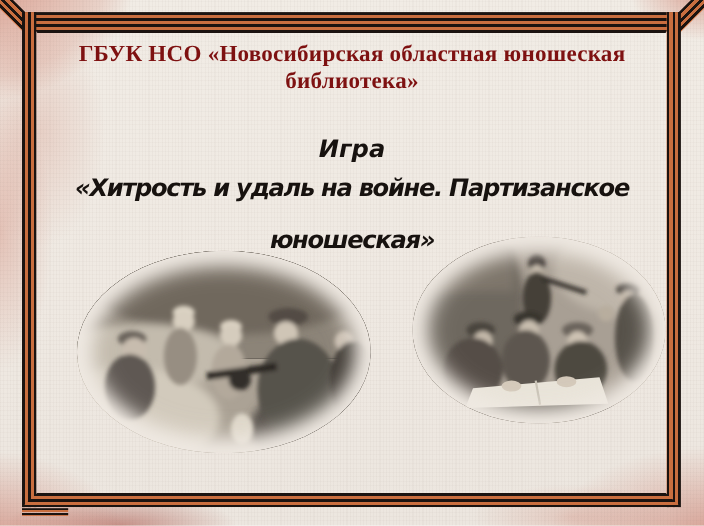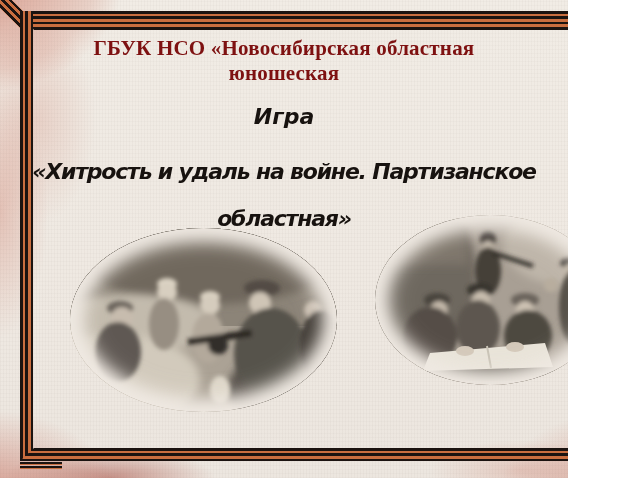--- a/index.html
+++ b/index.html
@@ -1,17 +1,17 @@
 <!DOCTYPE html>
 <html><head>
 <meta charset="utf-8">
 <style>
   html,body { margin:0; padding:0; }
   .slide {
-    position:relative; width:568px; height:478px; overflow:hidden;
+    position:relative; width:640px; height:478px; overflow:hidden;
     background:
       radial-gradient(190px 150px at -20px -20px, rgba(196,88,66,.55), rgba(196,88,66,.18) 60%, transparent 75%),
       radial-gradient(90px 60px at 640px -8px, rgba(196,88,66,.5), transparent 75%),
       radial-gradient(60px 160px at 0px 210px, rgba(196,88,66,.28), transparent 80%),
       radial-gradient(80px 140px at 36px 120px, rgba(200,110,90,.22), transparent 75%),
       radial-gradient(170px 120px at -10px 500px, rgba(186,70,50,.5), transparent 75%),
       radial-gradient(200px 110px at 650px 488px, rgba(186,70,50,.45), transparent 75%),
       radial-gradient(140px 40px at 110px 478px, rgba(150,40,28,.45), transparent 75%),
       radial-gradient(120px 40px at 520px 470px, rgba(200,110,90,.25), transparent 75%),
       linear-gradient(180deg, #f1ece5 0%, #efe9e2 55%, #ece6df 100%);
@@ -42,21 +42,21 @@
   .underline-bl { position:absolute; left:20px; top:462px; width:42px; height:7px; z-index:2;
           background:linear-gradient(180deg,#1b1310 0 2px,#c96e3f 2px 3px,rgba(0,0,0,0) 3px 4px,#1b1310 4px 6px,#c96e3f 6px 7px); }
 
   
   .org-title {
     position:absolute; z-index:4; left:55px; right:55px; top:36px;
     text-align:center; font-weight:700; font-size:21px; line-height:1.18;
     color:#7e1111; letter-spacing:.2px;
   }
   .hand { font-family:"DejaVu Sans","Liberation Sans",sans-serif; font-style:italic; font-weight:700; color:#17120f; }
-  .subtitle { position:absolute; z-index:4; left:0; right:0; top:104px; text-align:center; font-size:22px; }
+  .subtitle { position:absolute; z-index:4; left:0; right:0; top:124px; text-align:center; font-size:22px; }
   .main-title { position:absolute; z-index:4; left:15px; right:15px; top:148px;
     text-align:center; font-size:22px; letter-spacing:-1.2px; line-height:47px; }
 
   
   .photo { position:absolute; z-index:3; border-radius:50%; overflow:hidden; }
   .photo svg { display:block; }
   .photo .feather { position:absolute; inset:0; border-radius:50%;
     box-shadow: inset 0 0 16px 12px #efe9e2, inset 0 0 30px 6px rgba(239,233,226,.7); }
   .photo-left  { left:70px;  top:228px; width:267px; height:184px; }
   .photo-right { left:375px; top:215px; width:230px; height:170px; }
@@ -91,27 +91,28 @@
   <div class="tail tail-tl"></div>
   <div class="tail tail-tr"></div>
   <div class="band band-h band-top"></div>
   <div class="band band-v band-left"></div>
   <div class="band band-v band-right"></div>
   <div class="band band-h band-bottom"></div>
   <div class="underline-bl"></div>
 
   <div class="org-title">
     <div>ГБУК НСО «Новосибирская областная юношеская</div>
+    <div>библиотека»</div>
   </div>
 
   <div class="subtitle hand">Игра</div>
 
   <div class="main-title hand">
     <div>«Хитрость и удаль на войне. Партизанское</div>
-    <div>областная»</div>
+    <div>юношеская»</div>
   </div>
 
   <div class="photo photo-left">
     <svg width="267" height="184" viewBox="0 0 267 184">
       <defs>
         <filter id="lb4" x="-40%" y="-40%" width="180%" height="180%">
             <feGaussianBlur stdDeviation="4"></feGaussianBlur>
           </filter>
         <filter id="lb2" x="-40%" y="-40%" width="180%" height="180%">
             <feGaussianBlur stdDeviation="2"></feGaussianBlur>

